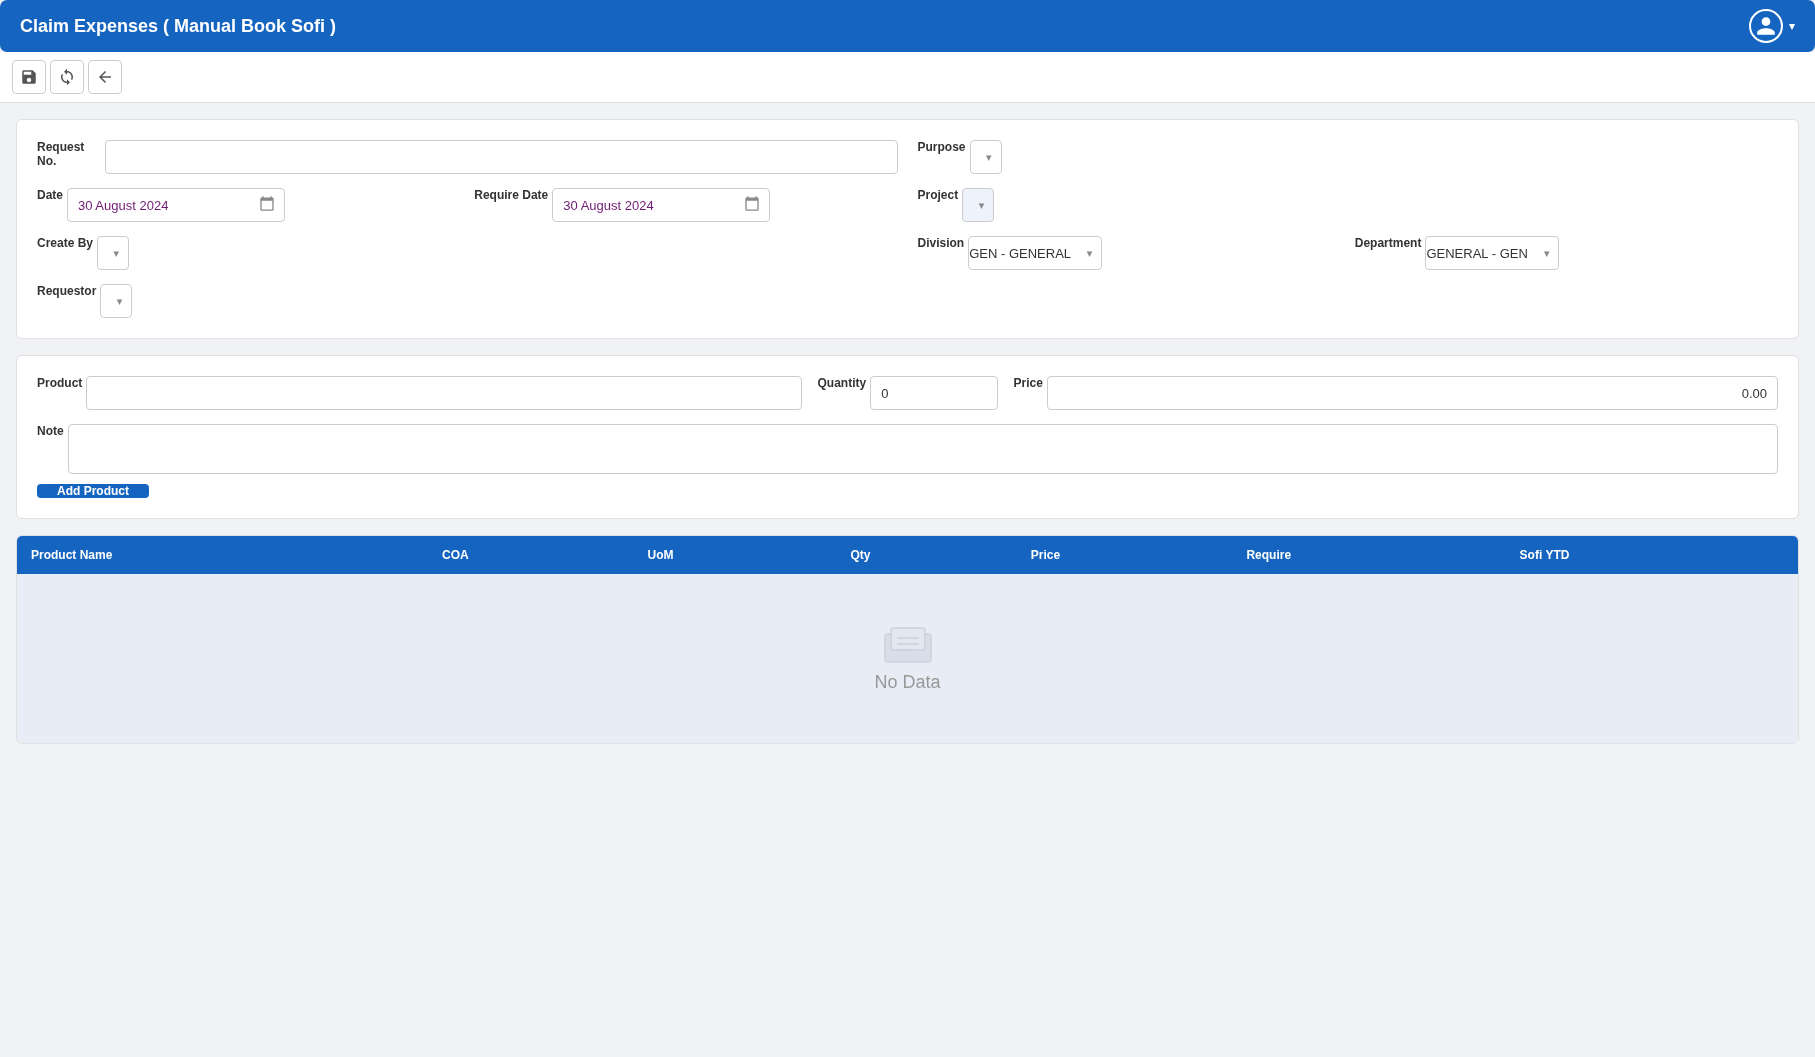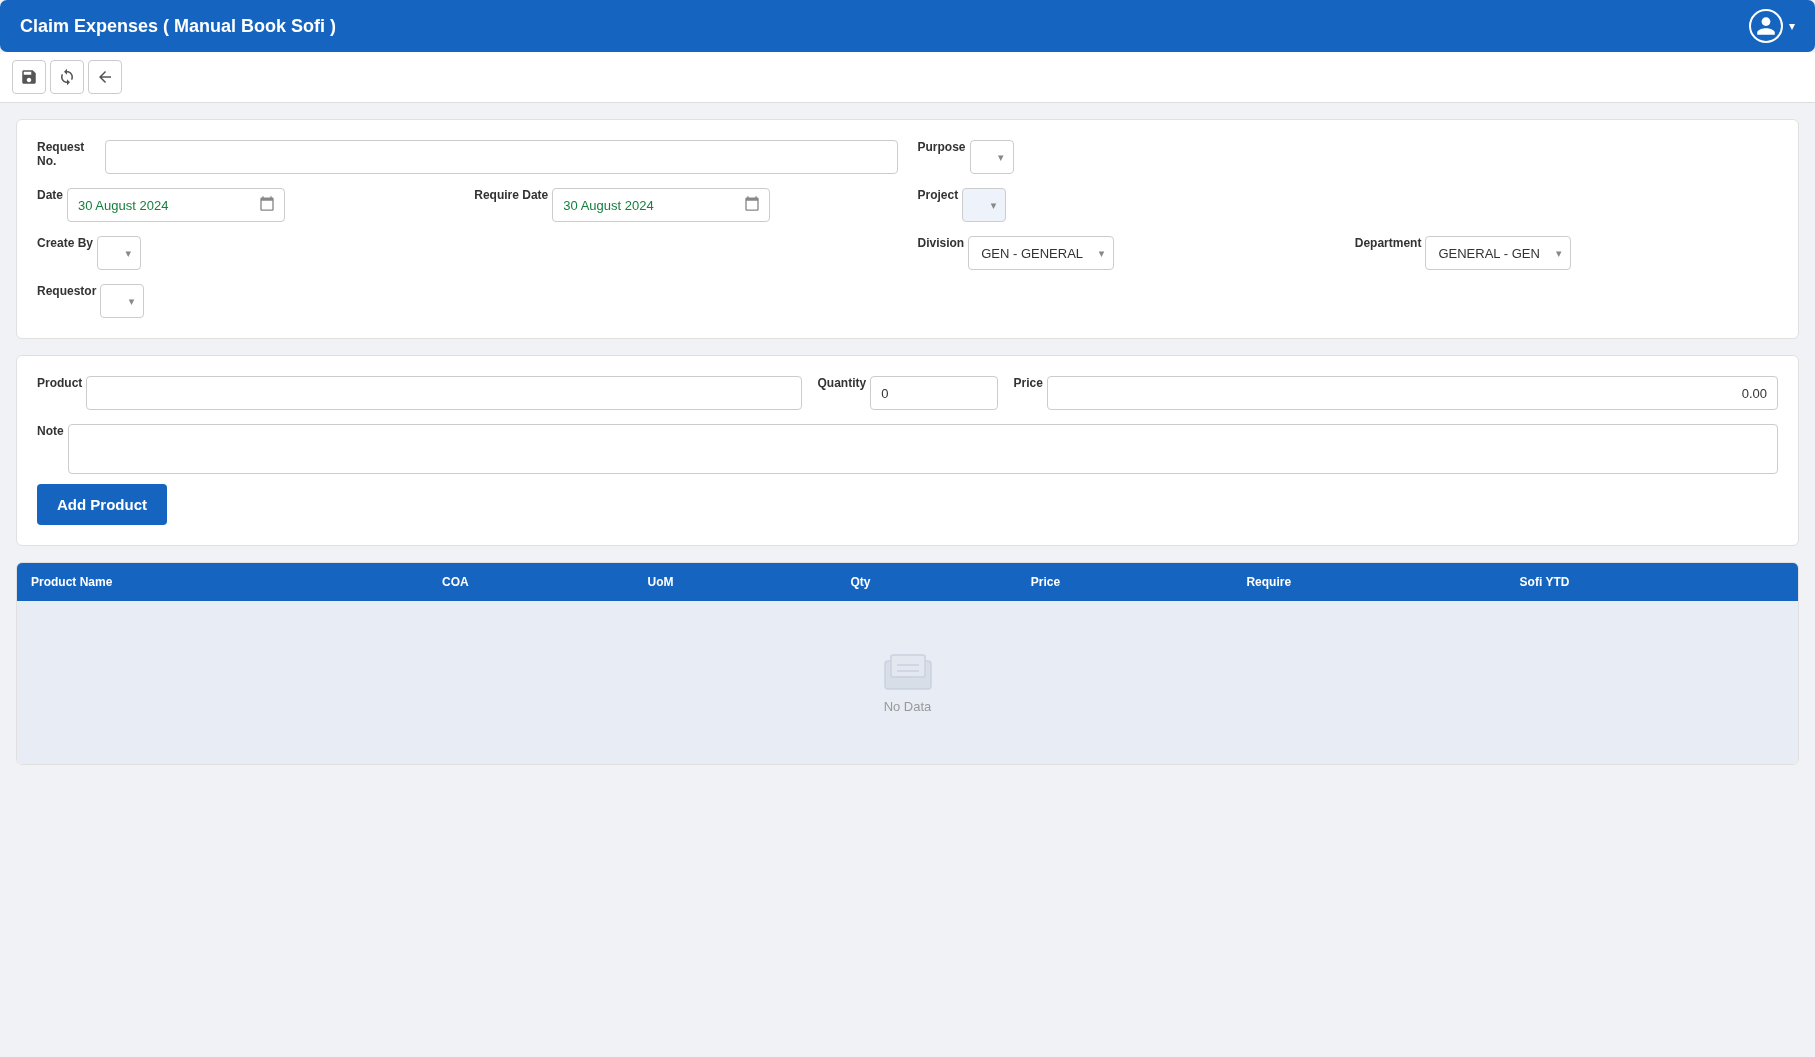--- a/index.html
+++ b/index.html
@@ -112,21 +112,21 @@
       width: 100%;
       outline: none;
     }
 
     .form-select-wrapper {
       position: relative;
     }
     .form-select {
       border: 1px solid #ccc;
       border-radius: 4px;
-      padding: 6px 30px 6px 12px;
+      padding: 6px 30px 6px 0;
       font-size: 13px;
       color: #333;
       height: 34px;
       width: 100%;
       appearance: none;
       background: white;
       outline: none;
       cursor: pointer;
     }
     .select-chevron {
@@ -140,21 +140,21 @@
     }
 
     .form-date-wrapper {
       position: relative;
     }
     .form-date {
       border: 1px solid #ccc;
       border-radius: 4px;
       padding: 6px 30px 6px 10px;
       font-size: 13px;
-      color: #15803d;
+      color: #701a75;
       height: 34px;
       width: 100%;
       outline: none;
       background: white;
     }
     .date-icon {
       position: absolute;
       right: 10px;
       top: 50%;
       transform: translateY(-50%);
@@ -190,22 +190,22 @@
       font-size: 13px;
       width: 100%;
       outline: none;
     }
 
     .btn-add-product {
       background: #1565c0;
       color: white;
       border: none;
       border-radius: 4px;
-      padding: 12px 20px;
-      font-size: 15px;
+      padding: 0 20px;
+      font-size: 12px;
       font-weight: 600;
       cursor: pointer;
       margin-top: 10px;
     }
 
     
     .table-container {
       background: white;
       border-radius: 6px;
       border: 1px solid #e0e0e0;
@@ -240,21 +240,21 @@
 
     .no-data-icon {
       width: 50px;
       height: 40px;
       margin-bottom: 8px;
       opacity: 0.5;
     }
 
     .no-data-text {
       color: #999;
-      font-size: 13px;
+      font-size: 18px;
     }
   </style>
 </head>
 <body>
 
 <div class="header">
   <span class="header-title">Claim Expenses ( Manual Book Sofi )</span>
   <div class="header-user">
     <div class="avatar-circle">
       <svg width="22" height="22" viewBox="0 0 24 24" fill="white">

